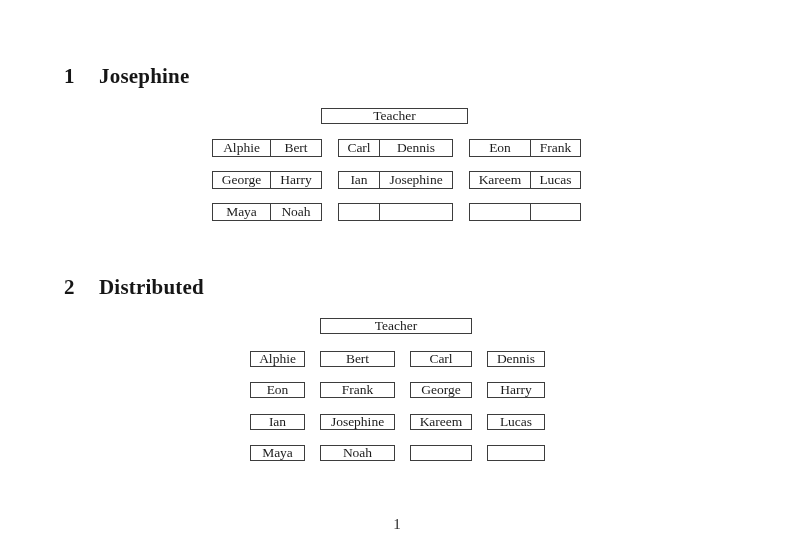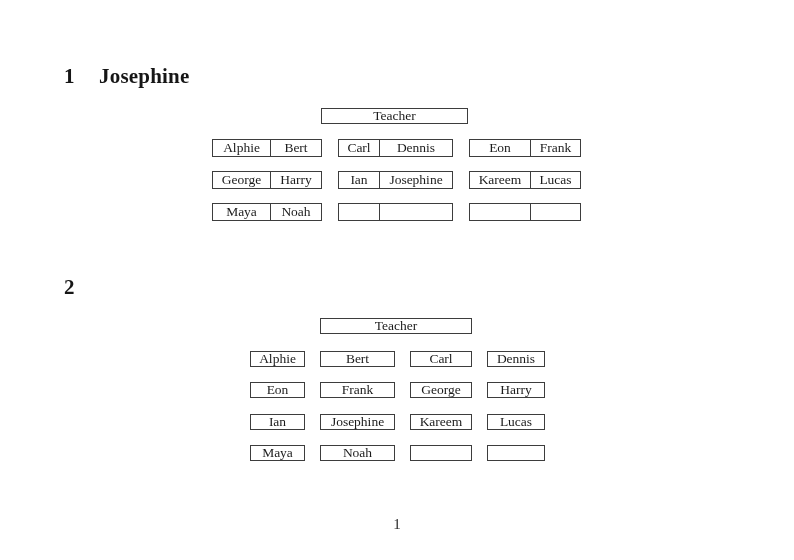--- a/index.html
+++ b/index.html
@@ -103,20 +103,21 @@
     <div class="c c1" style="width:60px;">Kareem</div>
     <div class="c c2">Lucas</div>
   </div>
   <div class="box pair" style="left:469px; top:203px; width:112px; height:18px;">
     <div class="c c1" style="width:60px;"></div>
     <div class="c c2"></div>
   </div>
 
   <div class="section-heading" style="left:64px; top:275px;">
     <span class="num">2</span>
+    <span class="ttl">Distributed</span>
   </div>
 
   <div class="box" style="left:320px; top:318px; width:152px; height:16px;">
     <span>Teacher</span>
   </div>
 
   <div class="box" style="left:250px; top:351px; width:55px; height:16px;">Alphie</div>
   <div class="box" style="left:320px; top:351px; width:75px; height:16px;">Bert</div>
   <div class="box" style="left:410px; top:351px; width:62px; height:16px;">Carl</div>
   <div class="box" style="left:487px; top:351px; width:58px; height:16px;">Dennis</div>

